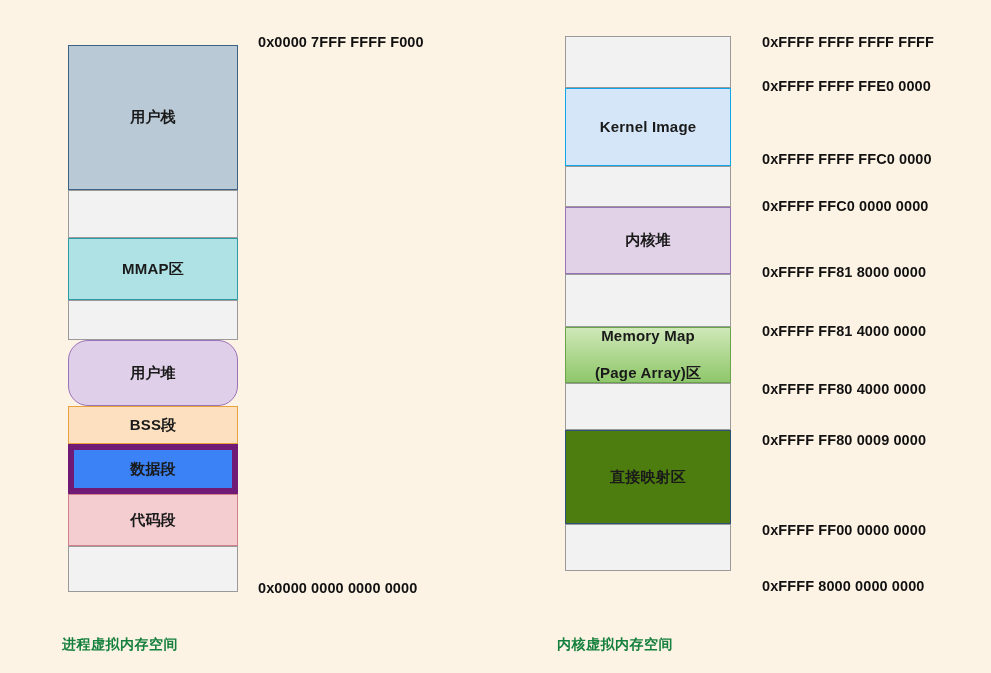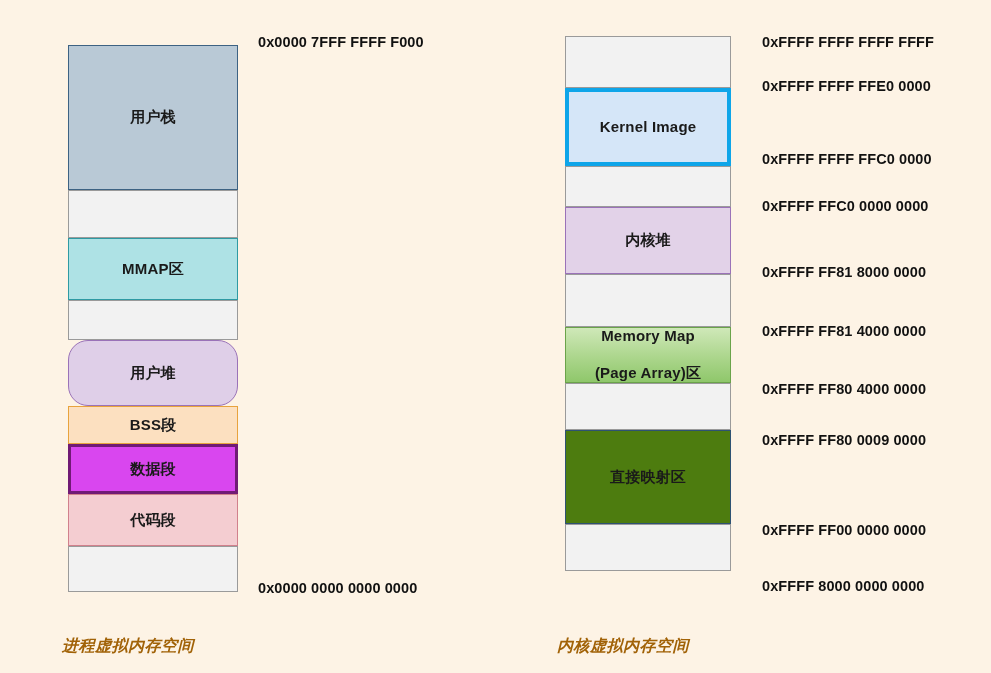--- a/index.html
+++ b/index.html
@@ -67,30 +67,30 @@
   }
   .block.heap {
     background: #dfcfe8;
     border: 1px solid #9a72b8;
   }
   .block.bss {
     background: #fce0c0;
     border: 1px solid #e8a33d;
   }
   .block.data {
-    background: #d946ef;
-    border: 3px solid #701a75;
+    background: #3b82f6;
+    border: 6px solid #701a75;
   }
   .block.text {
     background: #f4cdd1;
     border: 1px solid #d1808c;
   }
   .block.kimage {
     background: #d5e6f8;
-    border: 4px solid #0ea5e9;
+    border: 1px solid #0ea5e9;
   }
   .block.kheap {
     background: #e2d2e8;
     border: 1px solid #9a72b8;
   }
   .block.memmap {
     background: linear-gradient(to bottom, #cfe8b8 0%, #a8d488 60%, #8fc76b 100%);
     border: 1px solid #6aa34a;
   }
   .block.directmap {
@@ -104,26 +104,25 @@
     font-size: 14.5px;
     font-weight: bold;
     color: #111111;
     white-space: nowrap;
     letter-spacing: 0.1px;
   }
 
   
   .caption {
     position: absolute;
-    font-size: 16px;
+    font-size: 14px;
     font-weight: bold;
-    color: #a16207;
+    color: #15803d;
     white-space: nowrap;
     letter-spacing: 0.5px;
-    font-style: italic;
   }
   #caption-process { left: 62px; top: 636px; }
   #caption-kernel  { left: 557px; top: 636px; }
 </style>
 </head>
 <body>
 
 <div class="diagram">
 
   <div class="column" id="process-column">

